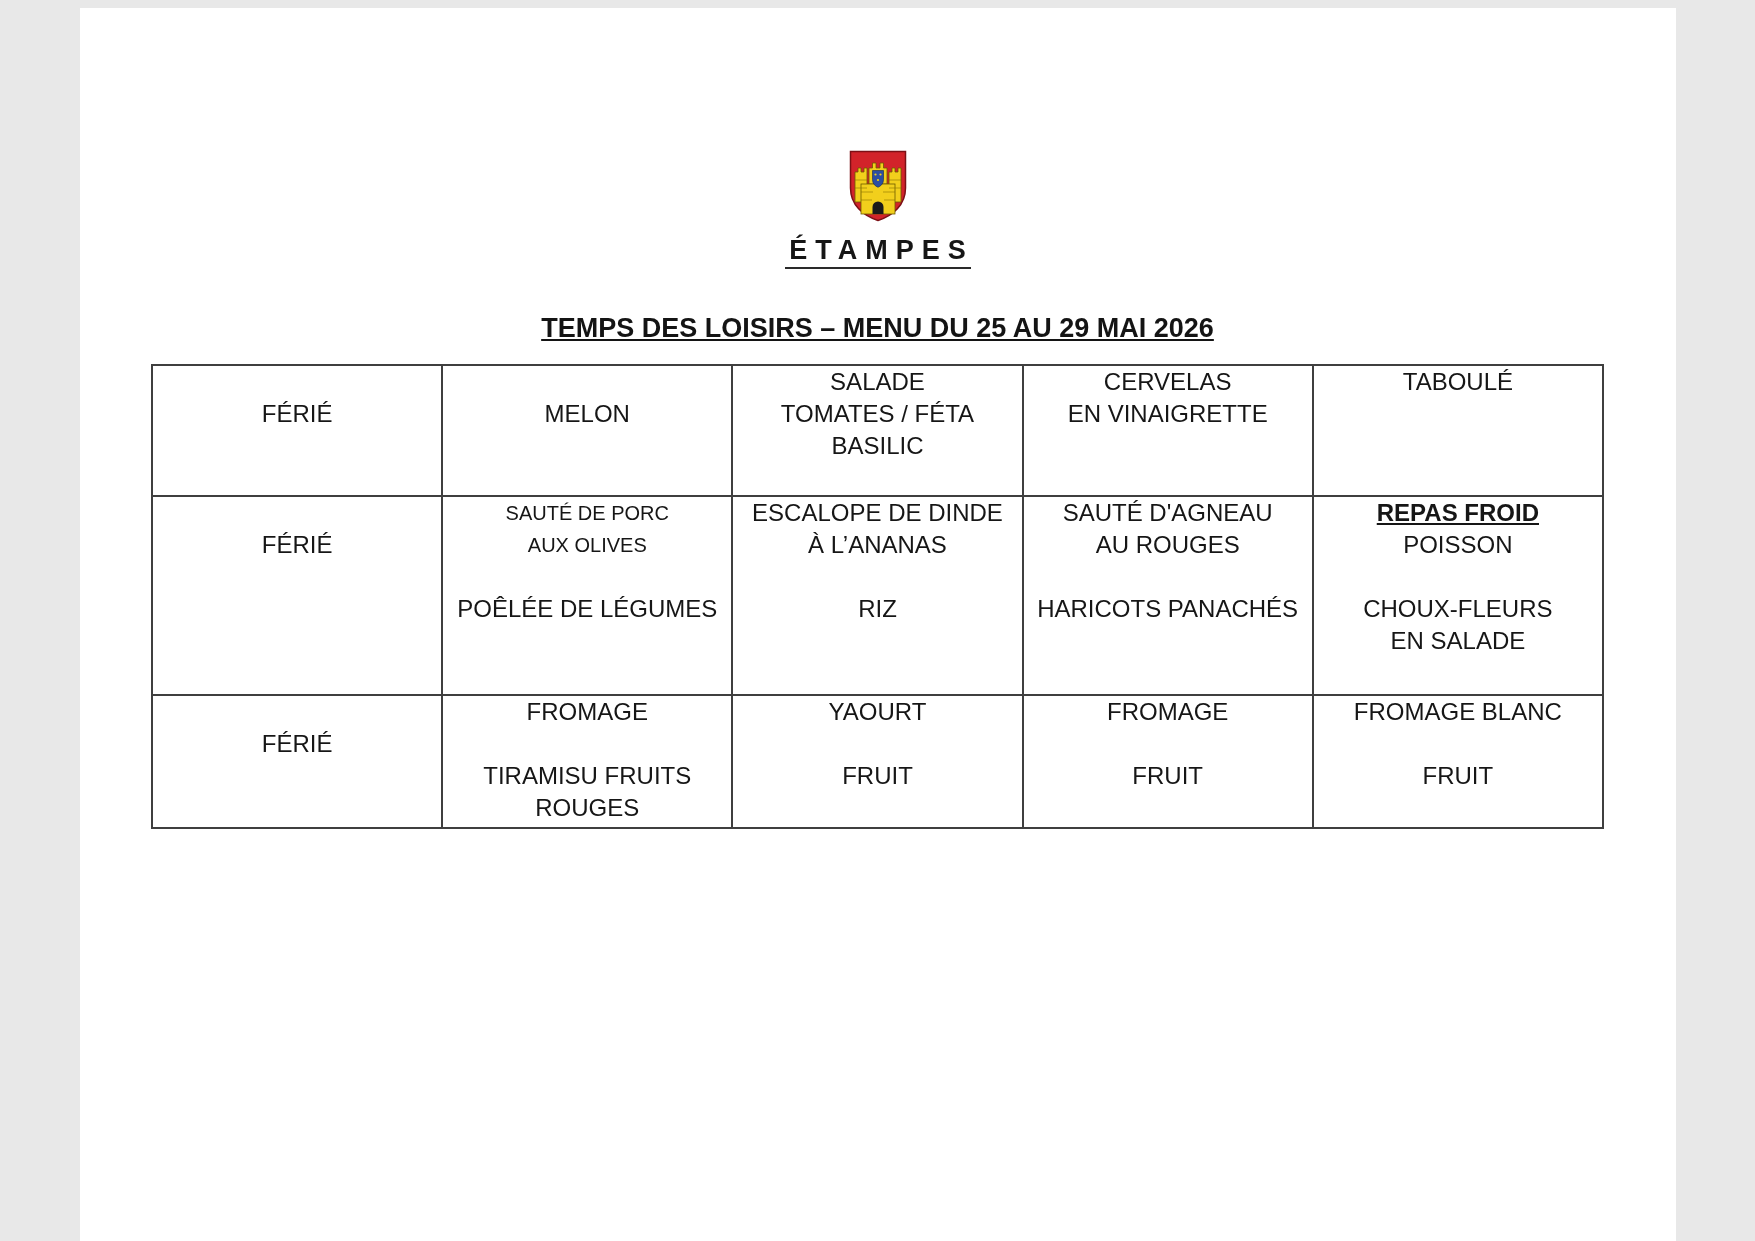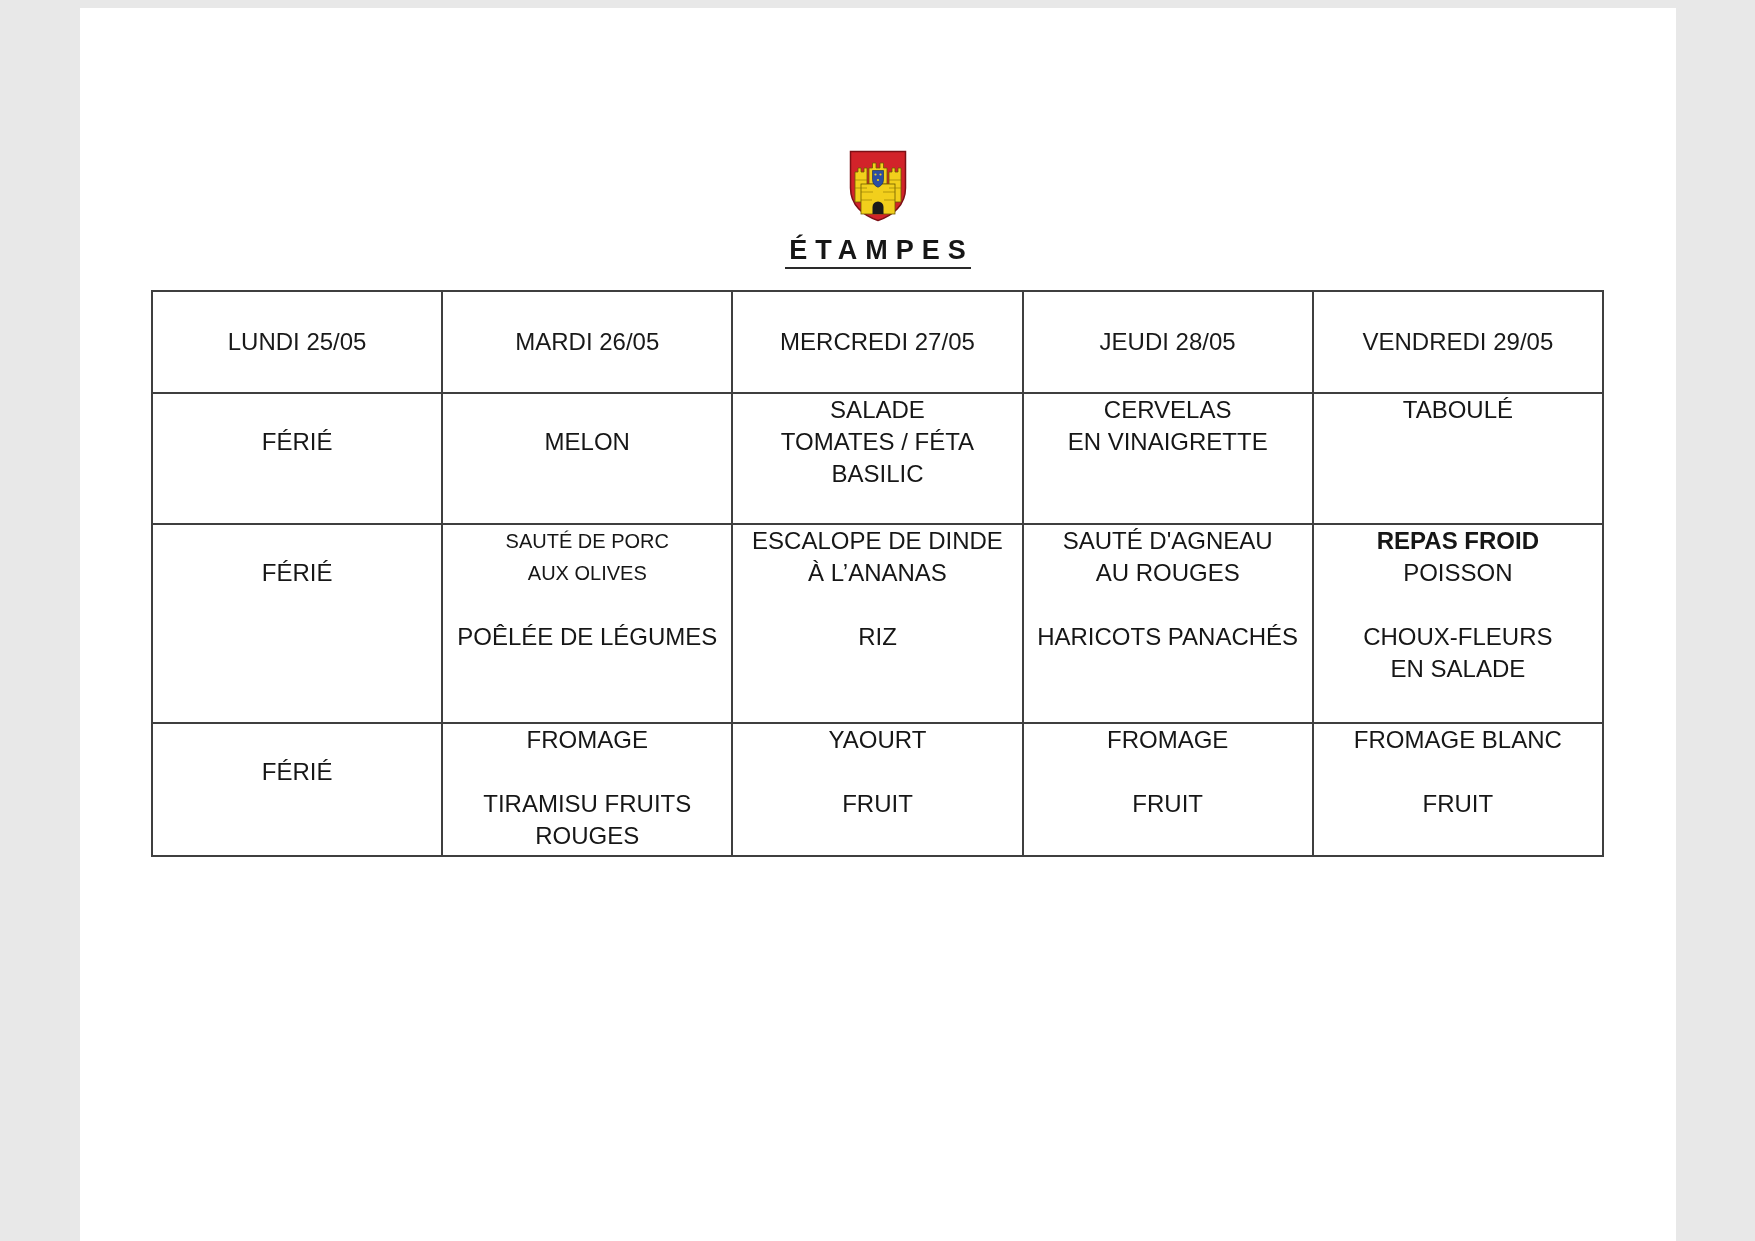--- a/index.html
+++ b/index.html
@@ -37,21 +37,21 @@
   }
   .day-cell{
     height:100px;vertical-align:middle;font-size:24px;color:#191919;
   }
   .menu-cell{vertical-align:top;padding-top:36px;}
   .tr-starter .menu-cell{height:129px;} 
   .tr-main .menu-cell{height:197px;}    
   .tr-dessert .menu-cell{height:131px;} 
   .cell-line{font-size:24px;line-height:32px;color:#161616;white-space:nowrap;}
   .s-small{font-size:20px;}
-  .s-boldu{font-weight:700;}
+  .s-boldu{font-weight:700;text-decoration:underline;}
   
   .footer-note{
     margin-top:7px;text-align:center;font-size:24px;line-height:30px;
     font-weight:700;font-style:italic;text-decoration:underline;color:#141414;
   }
   
   .coa .field{fill:var(--coa-red,#d2232a);stroke:#7d1016;stroke-width:1.5;}
   .coa .gold{fill:var(--coa-gold,#f2cf1c);stroke:#6b5a00;stroke-width:0.8;}
   .coa .blue{fill:var(--coa-blue,#2b4ea2);stroke:#13264f;stroke-width:0.6;}
   .coa .door{fill:var(--coa-black,#1a1a1a);}
@@ -92,30 +92,24 @@
         <circle cx="31.5" cy="24.5" r="1.1"></circle>
         <circle cx="29" cy="30" r="1.1"></circle>
       </g>
 
       <path class="door" d="M23.5,64 v-7 a5.5,5.5 0 0 1 11,0 v7 Z"></path>
     </svg>
     <div class="wordmark">ÉTAMPES</div>
     <div class="wordmark-rule"></div>
   </div>
 
+  <div class="doc-title">TEMPS DES LOISIRS – MENU DU 25 AU 29 MAI 2026</div>
 
   <table class="menu-table">
     <tbody>
-        <tr>
-          <td class="day-cell">LUNDI 25/05</td>
-          <td class="day-cell">MARDI 26/05</td>
-          <td class="day-cell">MERCREDI 27/05</td>
-          <td class="day-cell">JEUDI 28/05</td>
-          <td class="day-cell">VENDREDI 29/05</td>
-        </tr>
         <tr class="tr-starter">
           <td class="menu-cell">
             <div class="cell-line">&nbsp;</div>
             <div class="cell-line">FÉRIÉ</div>
           </td>
           <td class="menu-cell">
             <div class="cell-line">&nbsp;</div>
             <div class="cell-line">MELON</div>
           </td>
           <td class="menu-cell">

